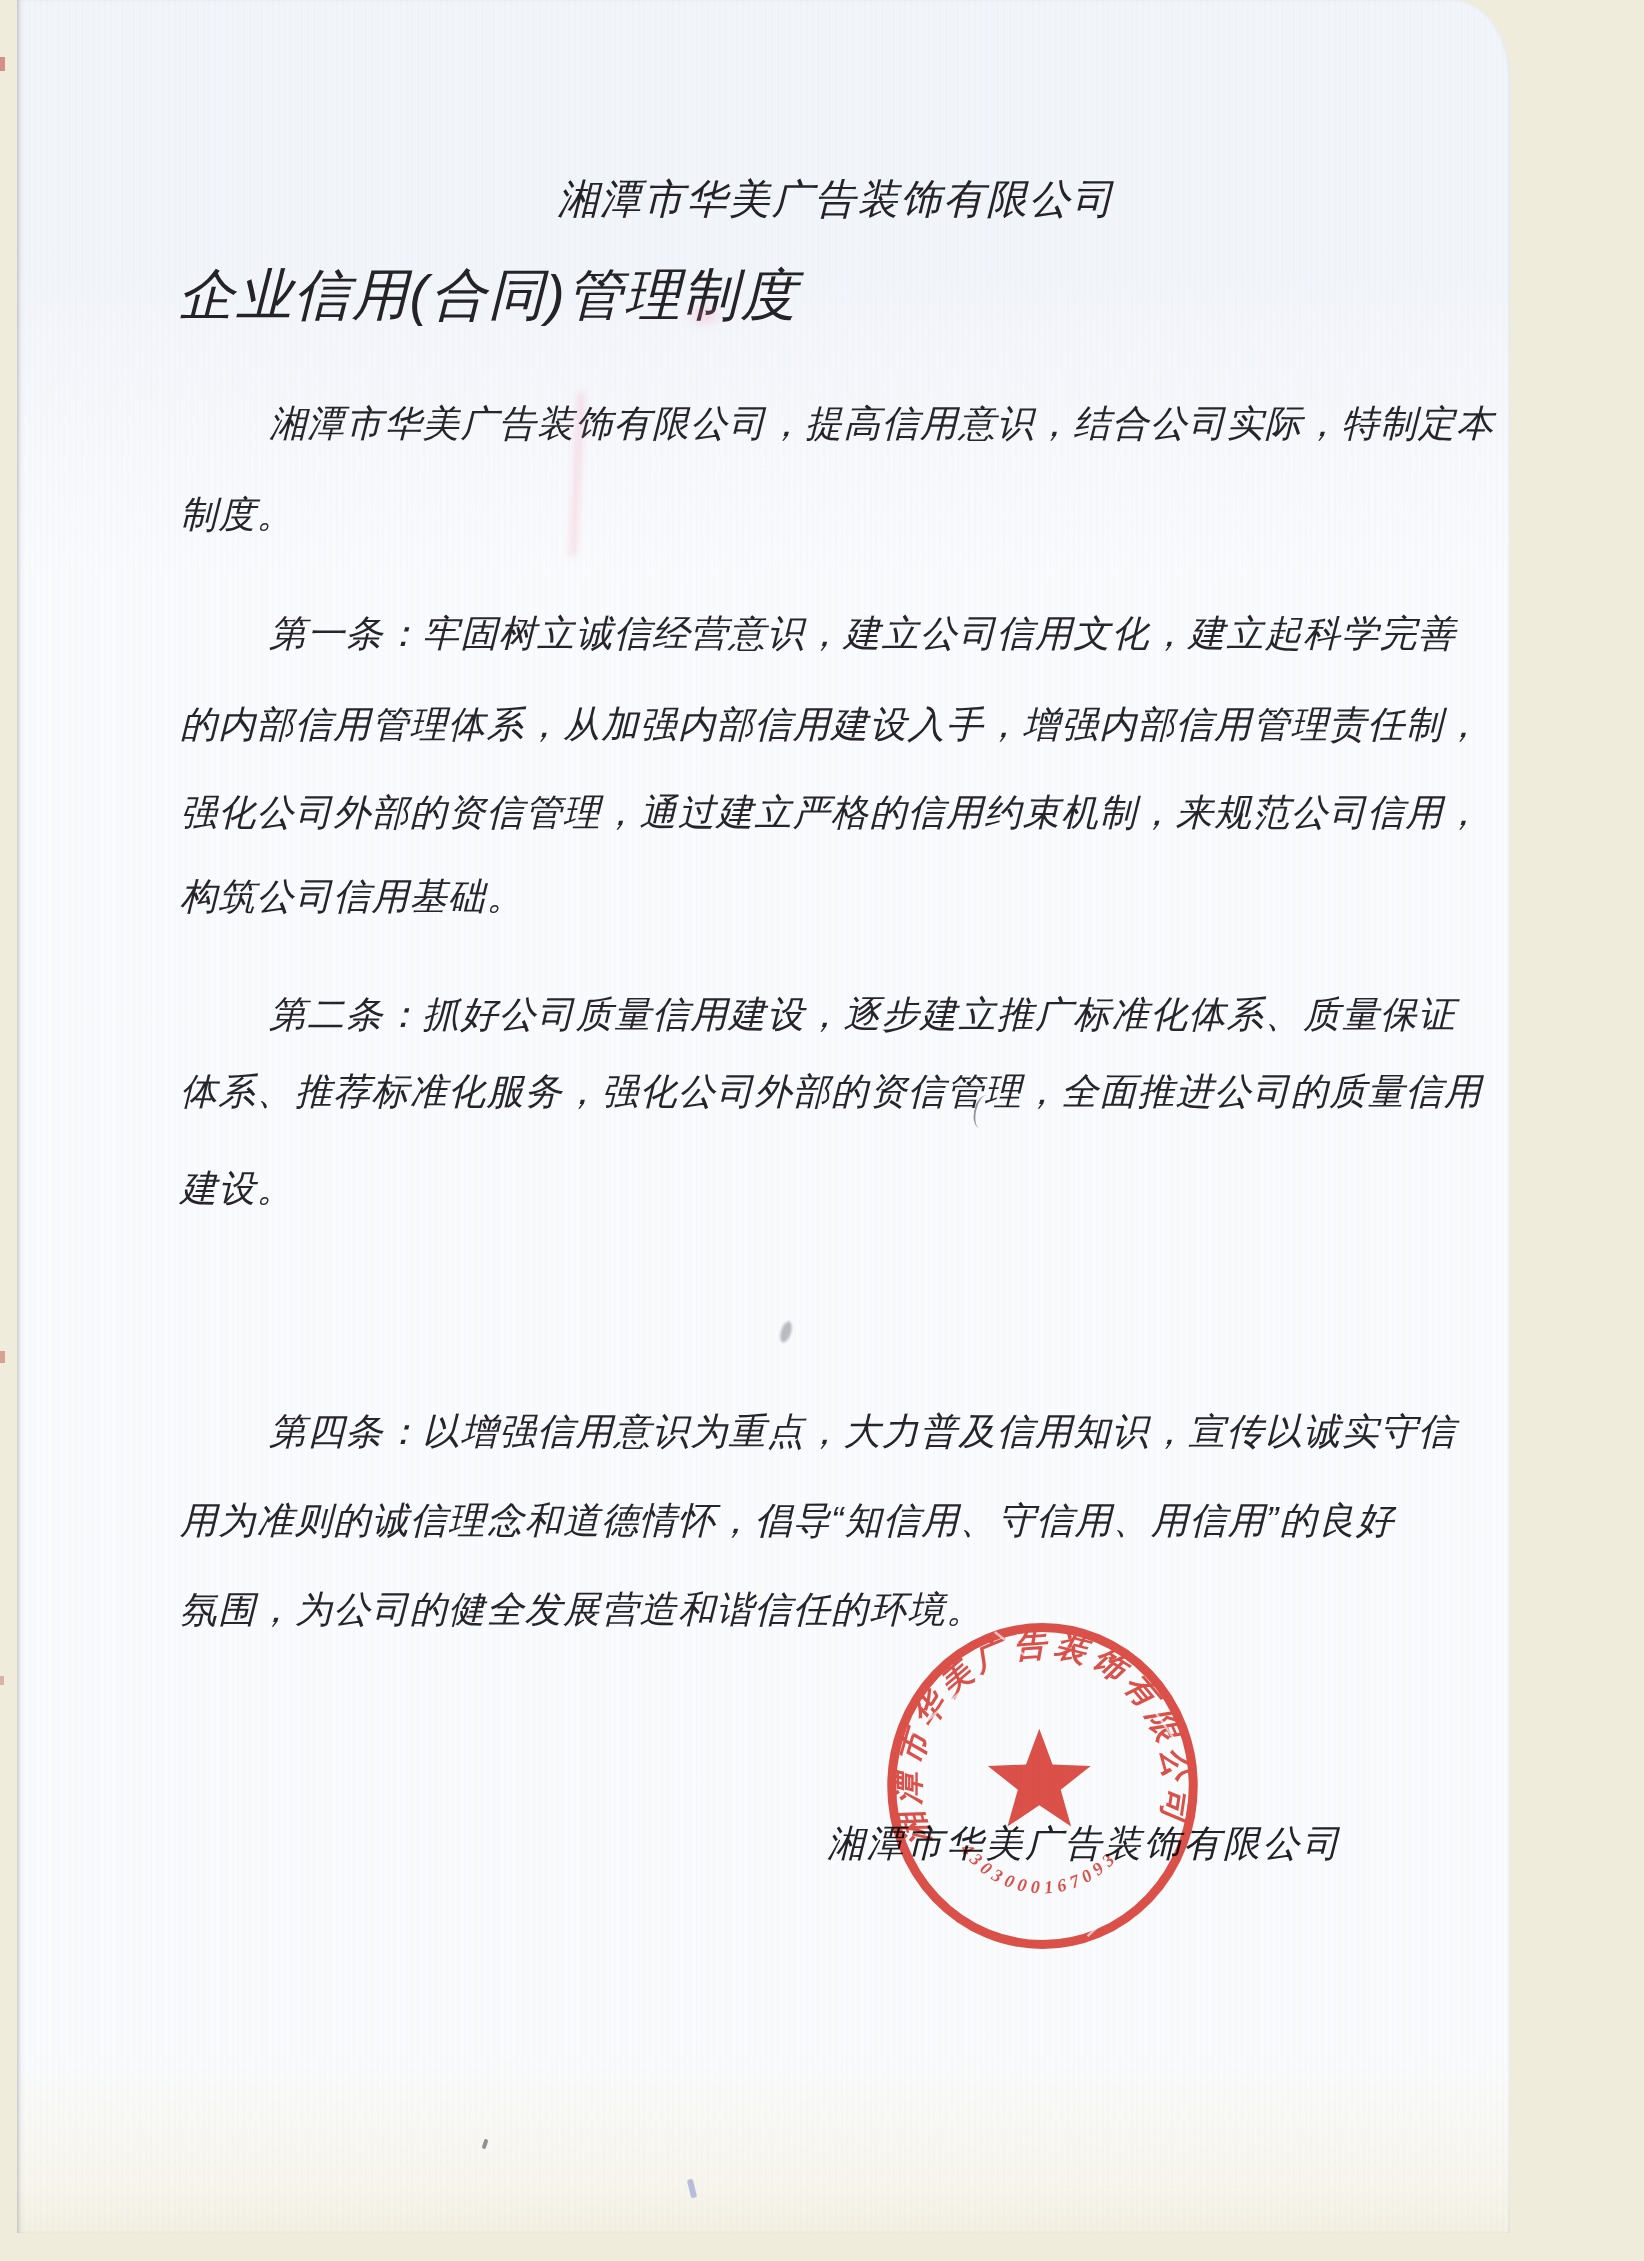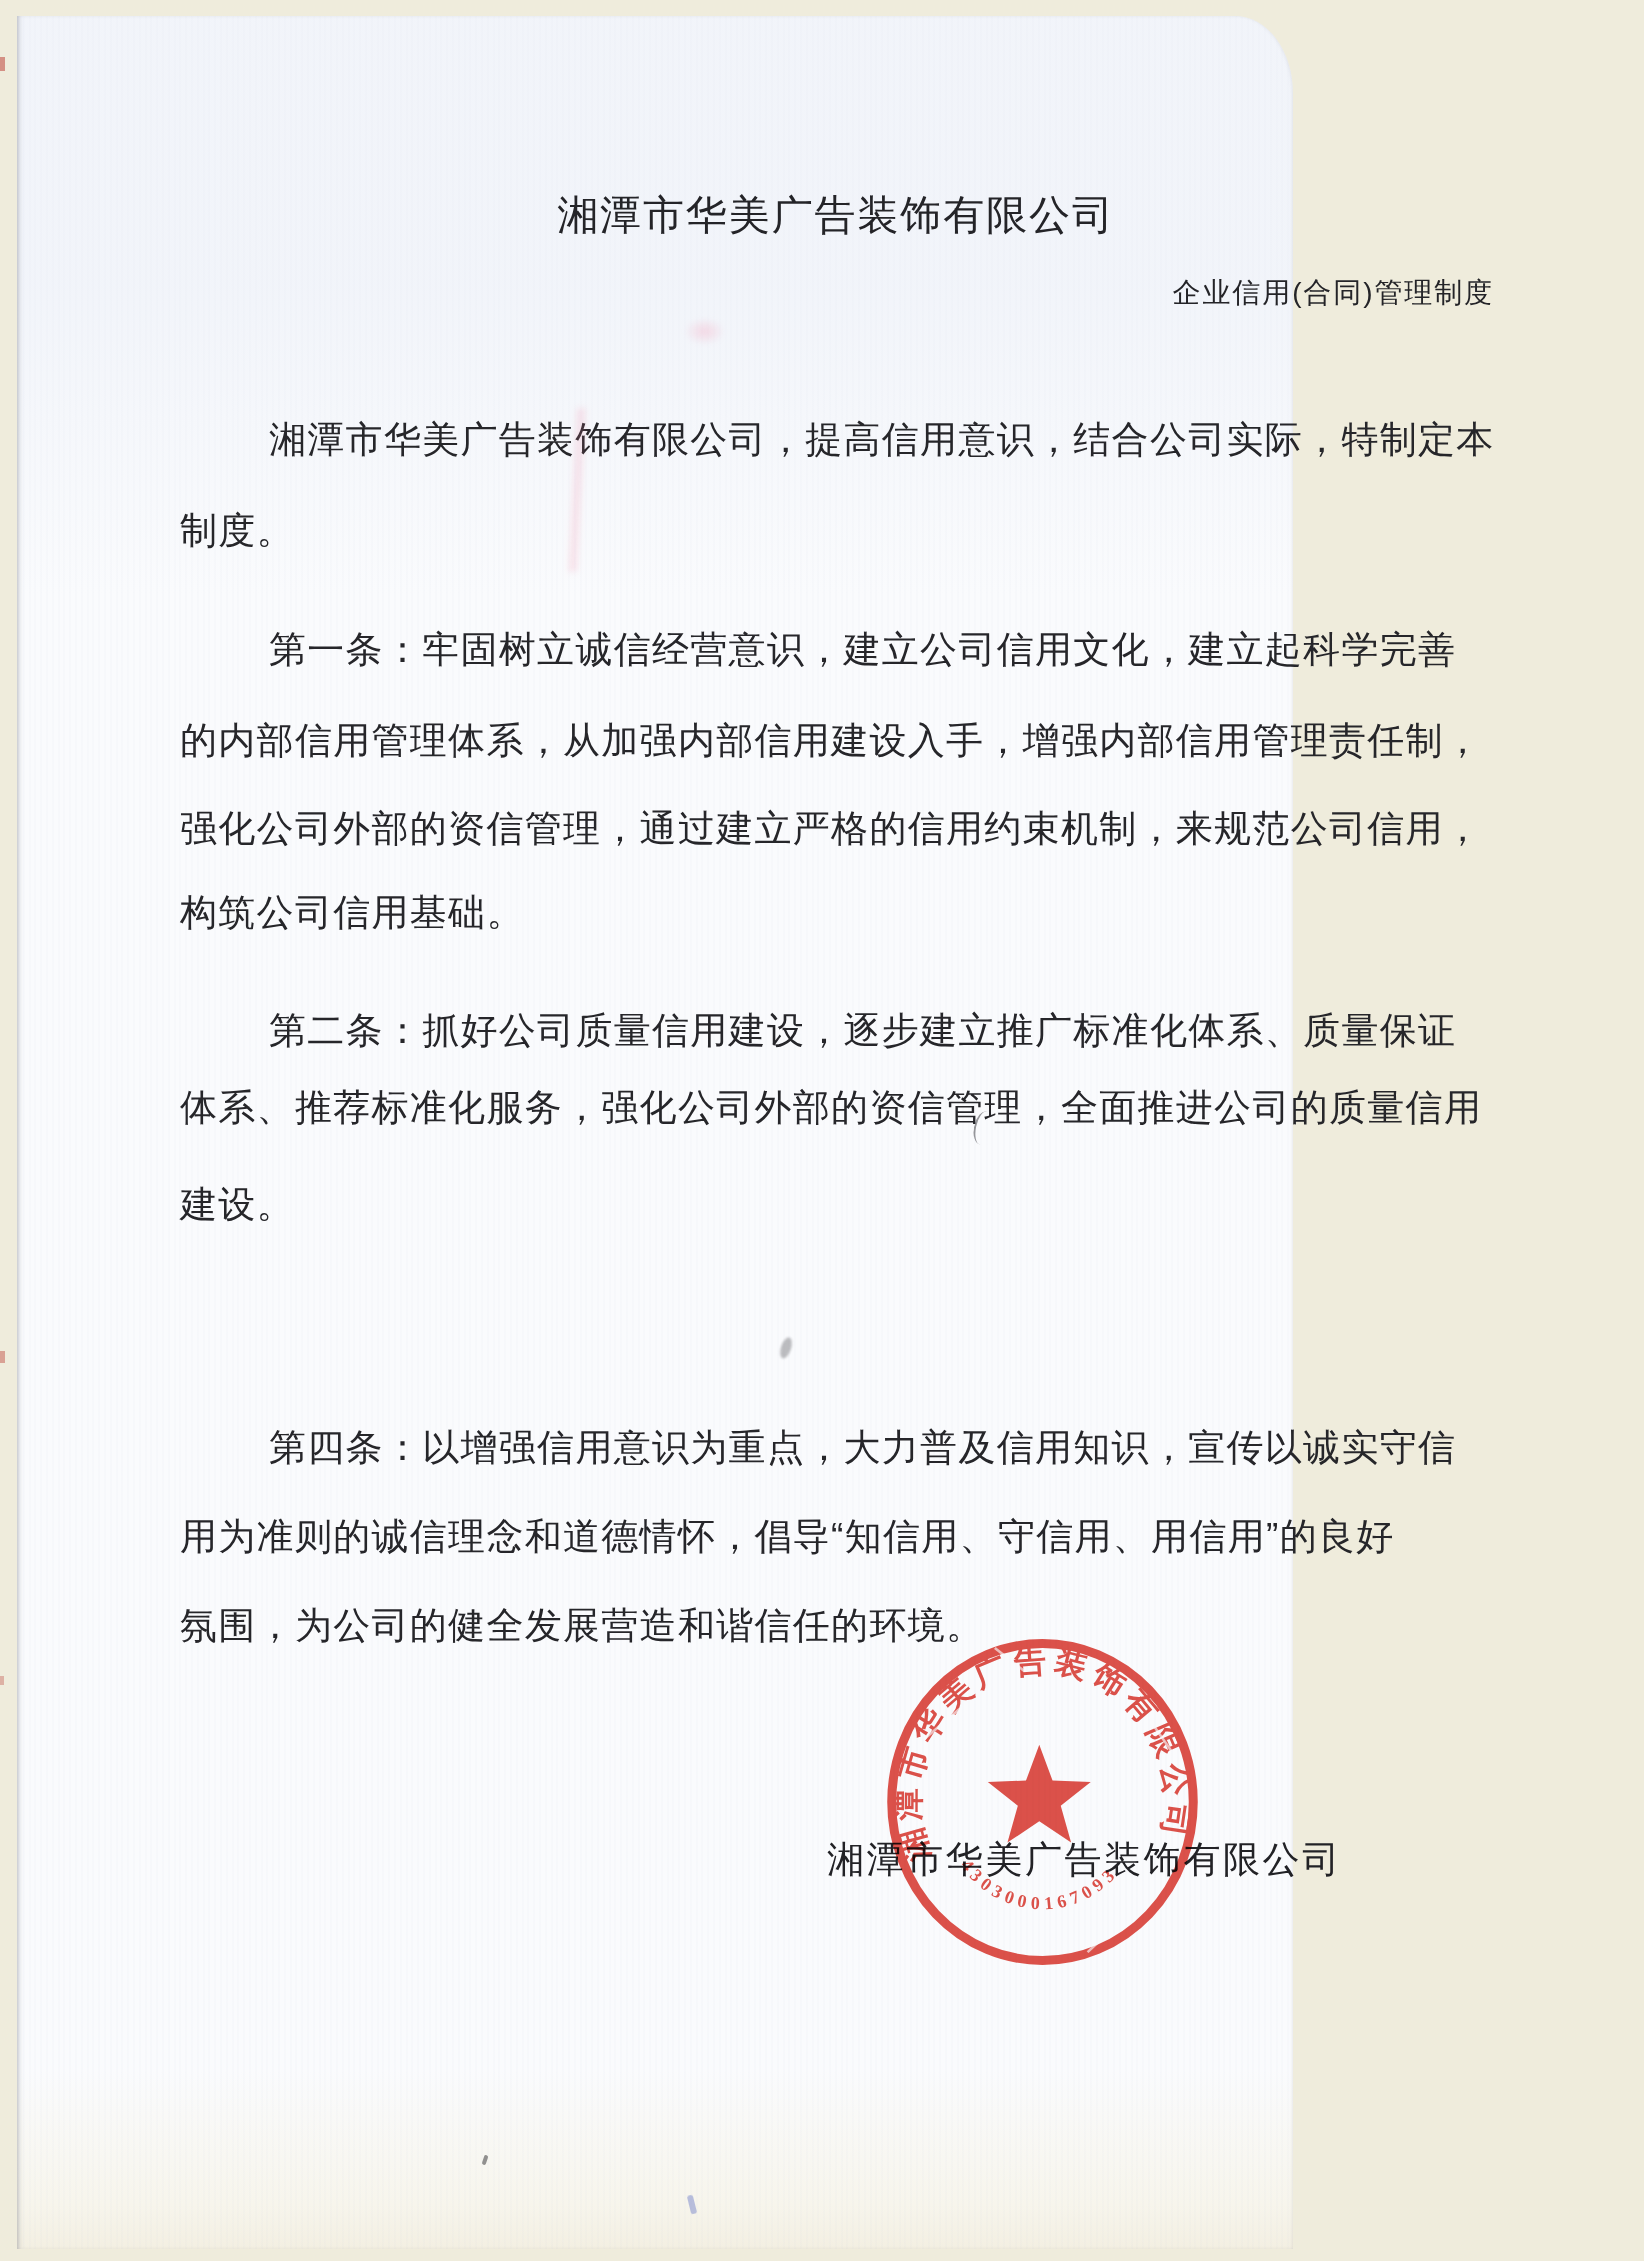--- a/index.html
+++ b/index.html
@@ -6,43 +6,44 @@
   body{
     width:1645px;height:2261px;
     background:#efecdc;
     position:relative;
     overflow:hidden;
     font-family:"Liberation Sans","DejaVu Sans",sans-serif;
   }
   .scan{position:absolute;inset:0;}
   .page{
     position:absolute;
-    left:17px;top:16px;width:1276px;height:2233px;
+    left:17px;top:0;width:1493px;height:2233px;
     background:
       linear-gradient(180deg, rgba(226,232,244,0.35) 0 271px, rgba(255,255,255,0) 580px),
       repeating-linear-gradient(90deg, rgba(188,196,214,0.05) 0 1.9px, rgba(255,255,255,0) 1.9px 5.8px),
       linear-gradient(180deg,#fafbfd 0 92%, #f7f5ec 98%, #f3efe2 100%);
     border-top-right-radius:58px 77px;
     box-shadow: inset 4.5px 0 5.8px -3.2px rgba(110,112,125,0.45), inset -2.6px 0 3.9px -2.6px rgba(140,140,150,0.25);
+    font-style: italic;
   }
   .line{
     position:absolute;
     white-space:nowrap;
     color:#26262a;
     font-size:37px;
     letter-spacing:1.3px;
     font-weight:500;
   }
   .title1{
     position:absolute;left:161px;width:1316px;top:172px;
     text-align:center;font-size:41px;letter-spacing:1.9px;color:#242428;font-weight:500;white-space:nowrap;
   }
   .title2{
     position:absolute;left:161px;width:1316px;top:258px;
-    text-align:right;font-size:28px;letter-spacing:1.9px;color:#242428;font-weight:500;white-space:nowrap;
+    text-align:left;font-size:56px;letter-spacing:1.9px;color:#242428;font-weight:500;white-space:nowrap;
   }
   .signature{
     position:absolute;left:810px;top:1819px;
     font-size:37px;letter-spacing:2.6px;color:#222226;font-weight:500;white-space:nowrap;
     z-index:2;
   }
   .seal{
     position:absolute;left:858px;top:1610px;width:335px;height:352px;
     z-index:3;
     mix-blend-mode:multiply;

